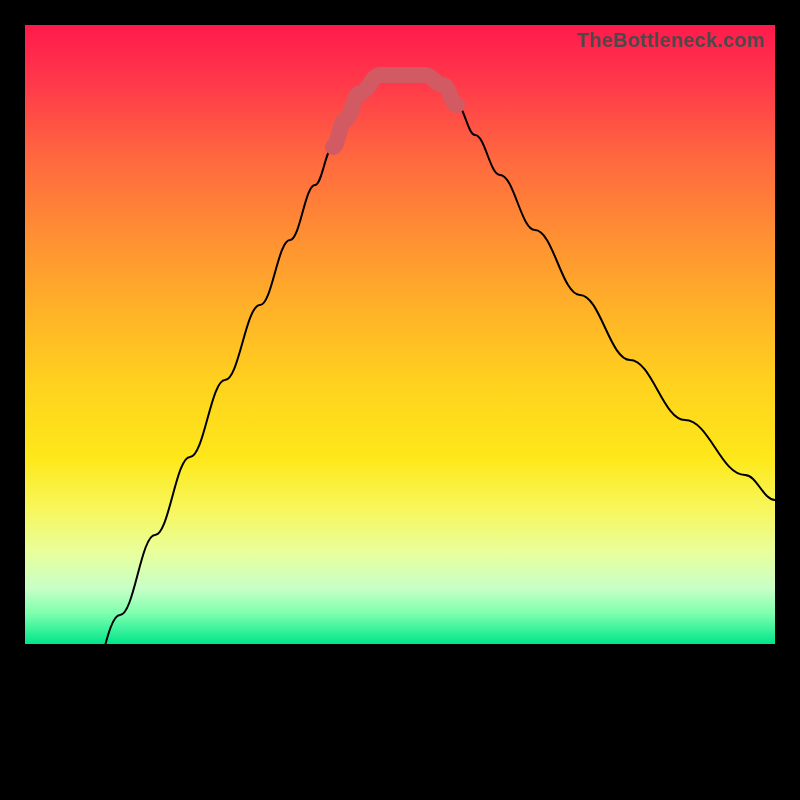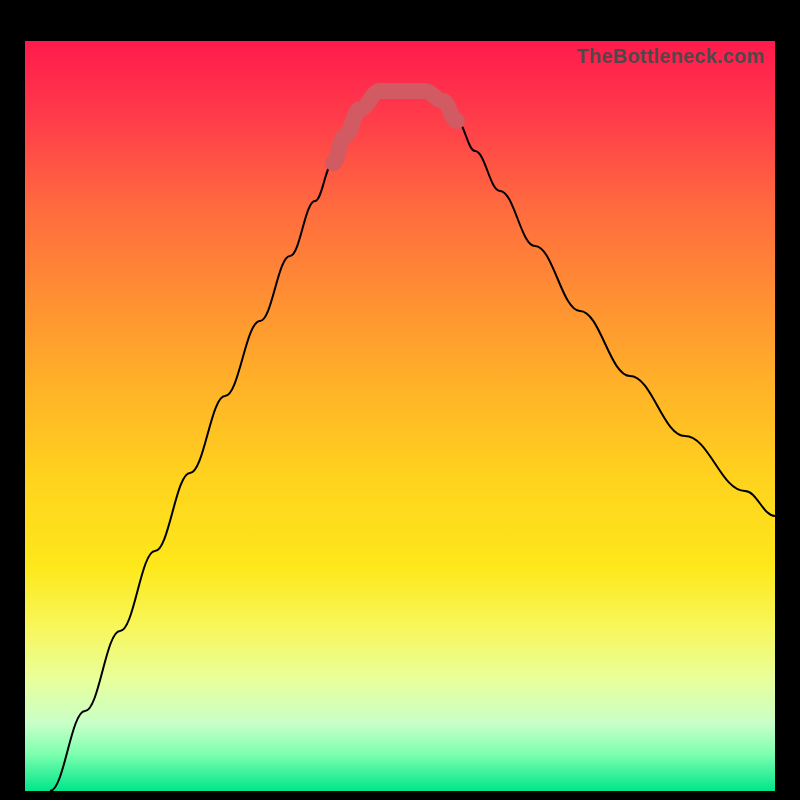--- a/index.html
+++ b/index.html
@@ -9,36 +9,35 @@
     height: 800px;
     background: #000;
     overflow: hidden;
     font-family: Arial, Helvetica, sans-serif;
   }
   .frame {
     position: absolute;
     left: 25px;
     top: 25px;
     width: 750px;
-    height: 750px;
+    height: 619px;
     background: linear-gradient(to bottom,
       #ff1a4d 0%,
       #ff3b4a 10%,
       #ff6a3f 22%,
       #ff8f33 34%,
       #ffb228 46%,
       #ffd21e 58%,
       #fde81a 70%,
       #f8f65a 78%,
       #e9ff9a 85%,
       #c8ffc8 91%,
       #7fffaf 95%,
       #00e68a 100%
     );
-    margin-top: 16px;
   }
   .watermark {
     position: absolute;
     top: 4px;
     right: 10px;
     color: #4a4a4a;
     font-size: 20px;
     font-weight: 600;
     letter-spacing: 0.2px;
     user-select: none;

